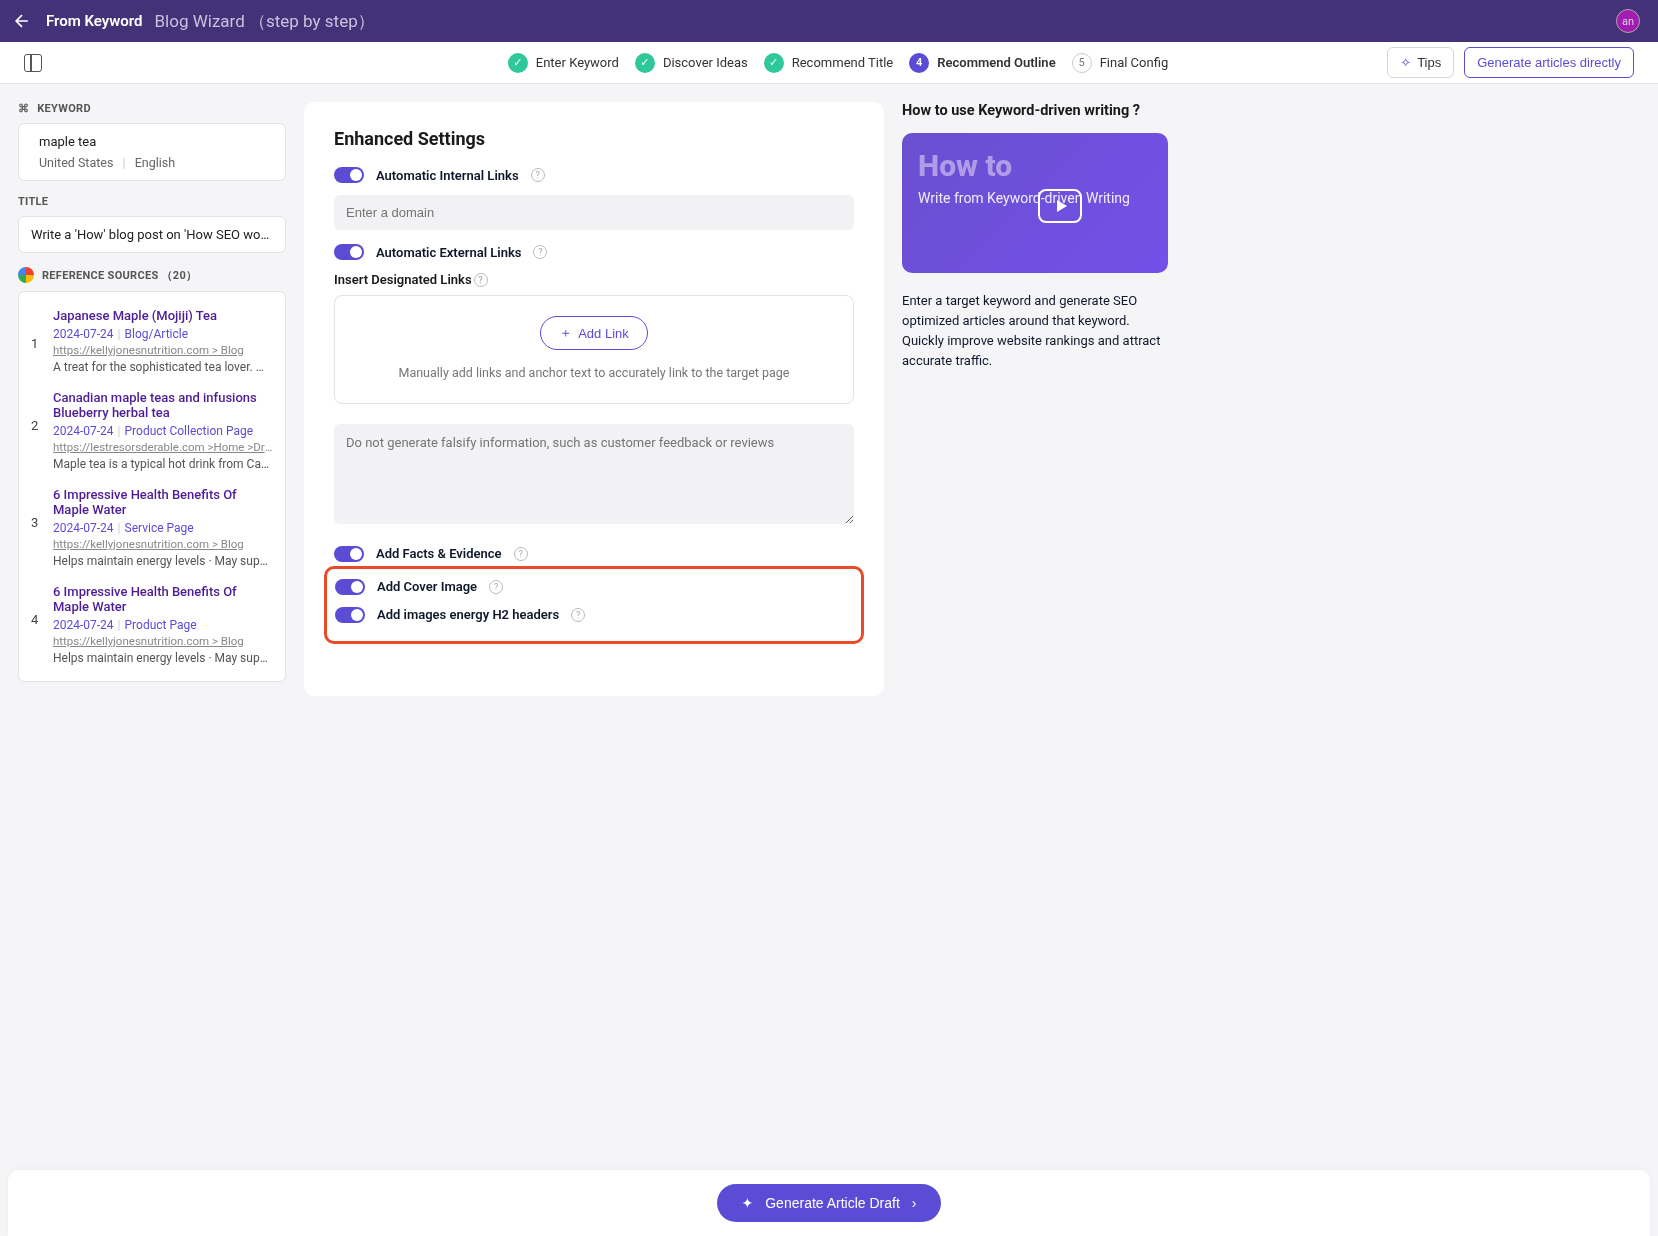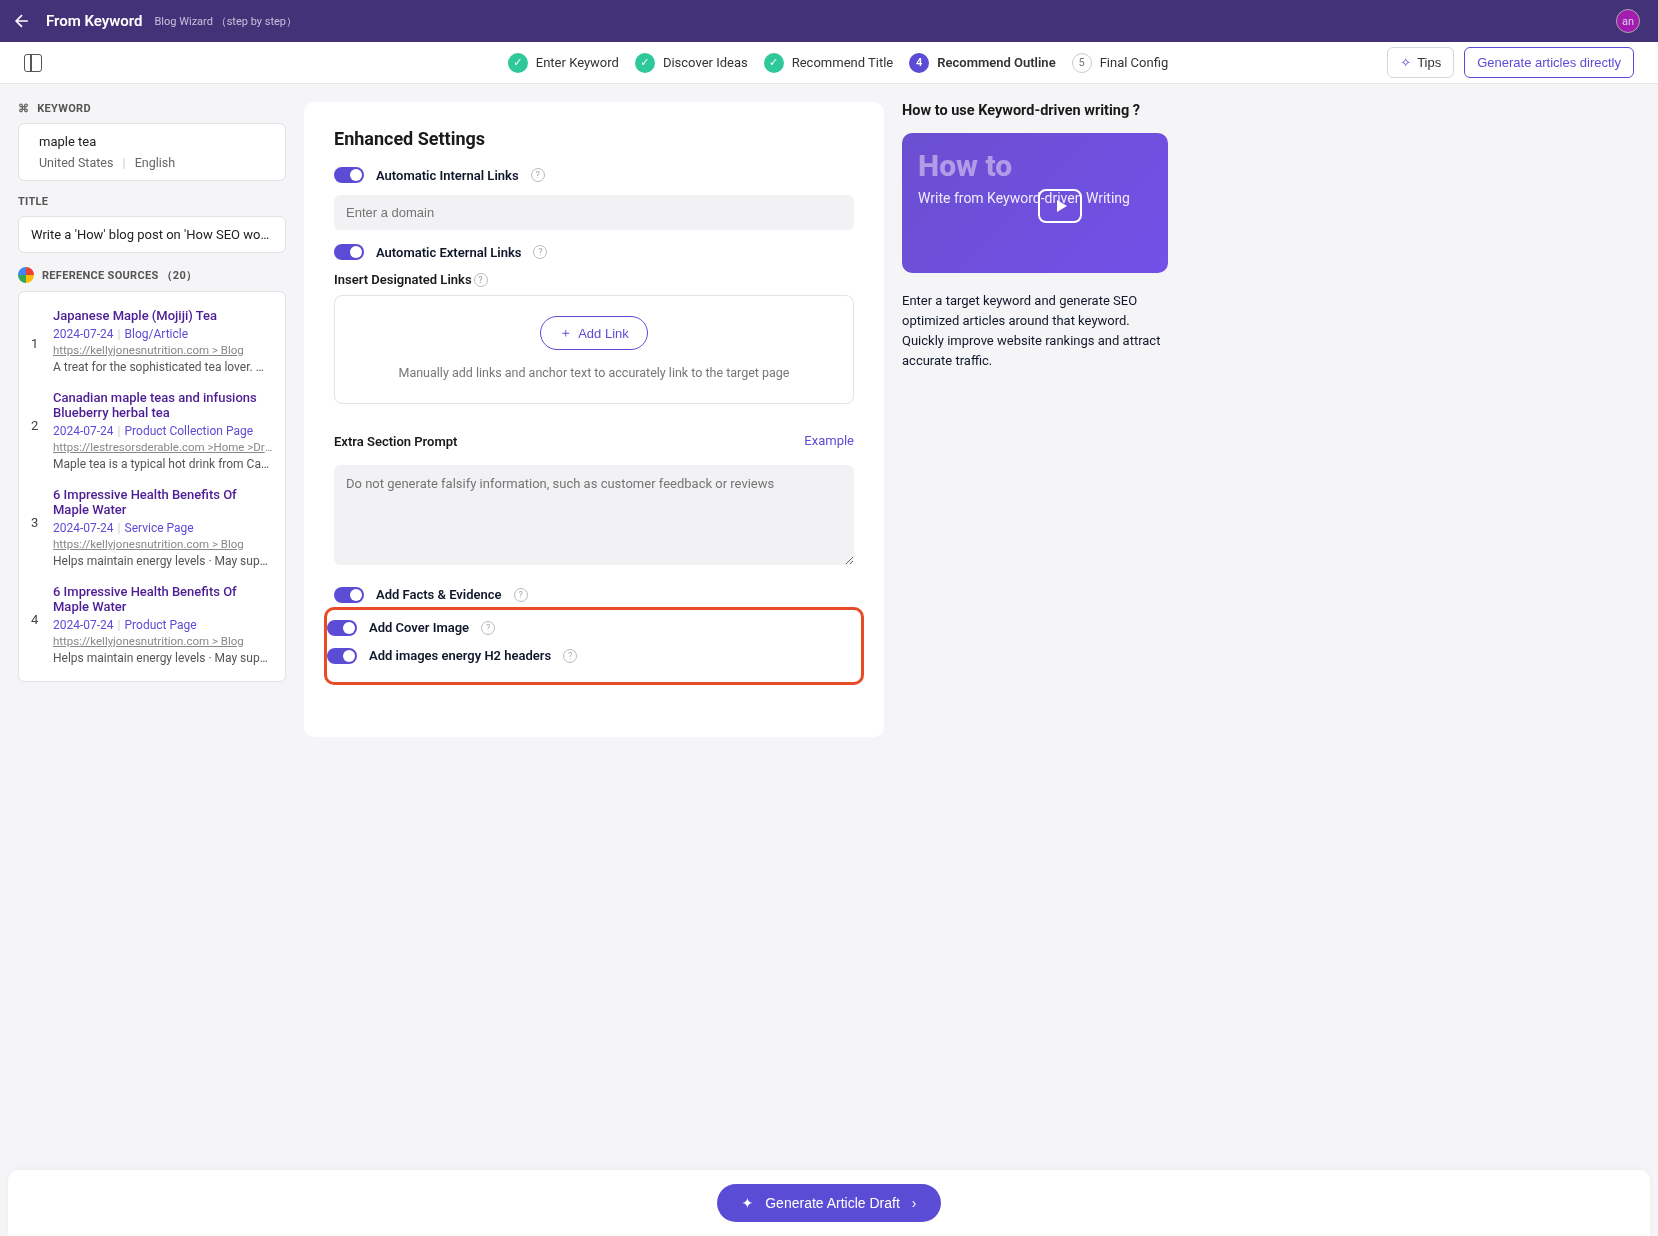--- a/index.html
+++ b/index.html
@@ -1,21 +1,21 @@
 <!DOCTYPE html>
 <html><head>
 <meta charset="utf-8">
 <style>
   * { box-sizing: border-box; margin: 0; padding: 0; }
   body { font-family: -apple-system, BlinkMacSystemFont, "Segoe UI", Roboto, sans-serif; background: #f5f5f7; color: #1a1a1a; }
   
   .topbar { background: #443278; color: #fff; height: 42px; display: flex; align-items: center; padding: 0 12px; position: relative; }
   .back-arrow { color: #fff; margin-right: 14px; display: flex; align-items: center; }
   .top-title { font-weight: 600; font-size: 15px; color: #fff; margin-right: 12px; }
-  .top-sub { font-size: 11px; color: #c9c0dd; }
+  .top-sub { font-size: 17px; color: #c9c0dd; }
   .avatar { position: absolute; right: 18px; width: 24px; height: 24px; border-radius: 50%; border: 1px solid #aaa; background: #a21caf; color: #d8d2e8; font-size: 11px; display: flex; align-items: center; justify-content: center; }
   
   .stepbar { background: #fff; border-bottom: 1px solid #e5e5e8; height: 42px; display: flex; align-items: center; padding: 0 24px; position: relative; }
   .panel-icon { width: 18px; height: 18px; border: 1.5px solid #555; border-radius: 3px; position: relative; }
   .panel-icon::after { content:""; position:absolute; left:5px; top:0; bottom:0; width:1.5px; background:#555; }
   .steps { flex: 1; display: flex; justify-content: center; gap: 16px; align-items: center; }
   .step { display: flex; align-items: center; gap: 8px; font-size: 13px; color: #333; }
   .step-circle { width: 20px; height: 20px; border-radius: 50%; display: flex; align-items: center; justify-content: center; font-size: 11px; }
   .sc-done { background: #2fc89b; color: #fff; }
   .sc-active { background: #5b4cd6; color: #fff; font-weight: 600; }
@@ -57,21 +57,21 @@
   .toggle-label { font-size: 13px; font-weight: 600; color: #0f172a; }
   .q-icon { width: 14px; height: 14px; border: 1px solid #bbb; border-radius: 50%; color: #aaa; font-size: 9px; display: inline-flex; align-items:center; justify-content:center; }
   .domain-input { background: #f2f2f5; border: none; border-radius: 6px; padding: 10px 12px; font-size: 13px; width: 100%; margin-bottom: 14px; color: #888; }
   .subhead { font-size: 13px; font-weight: 600; margin: 10px 0 8px; display: flex; align-items: center; gap: 2px; }
   .link-zone { border: 1px solid #e3e3e8; border-radius: 8px; padding: 20px; text-align: center; margin-bottom: 20px; }
   .add-link-btn { border: 1px solid #5b4cd6; color: #5b4cd6; background: #fff; border-radius: 20px; padding: 7px 18px; font-size: 13px; display: inline-flex; align-items:center; gap:6px; cursor:pointer; margin-bottom: 14px; }
   .link-zone-text { font-size: 12.5px; color: #777; line-height: 1.5; }
   .prompt-head { display: flex; justify-content: space-between; align-items: center; margin-bottom: 8px; }
   .example-link { color: #5b4cd6; font-size: 13px; cursor: pointer; }
   .textarea { width: 100%; min-height: 100px; background: #f2f2f5; border: none; border-radius: 6px; padding: 11px 12px; font-size: 13px; color: #888; resize: vertical; margin-bottom: 18px; font-family: inherit; }
-  .highlight-block { border: 3px solid #e84b27; border-radius: 10px; padding: 10px 0 6px; margin: -8px -10px 12px; }
+  .highlight-block { border: 3px solid #e84b27; border-radius: 10px; padding: 10px 8px 6px; margin: -8px -10px 12px; }
   
   .right { width: 266px; flex-shrink: 0; }
   .right h3 { font-size: 14.5px; font-weight: 700; margin-bottom: 14px; }
   .video-card { background: linear-gradient(135deg, #6b4fd0, #7350e8); border-radius: 10px; padding: 18px 16px; color: #fff; position: relative; margin-bottom: 18px; height: 140px; }
   .howto-big { font-size: 30px; font-weight: 800; color: #b19ce8; line-height:1; }
   .howto-sub { font-size: 14px; color: #f0ecfb; margin-top: 8px; line-height: 1.4; }
   .play-btn { position: absolute; right: 86px; top: 56px; width: 44px; height: 34px; border: 2px solid #fff; border-radius: 8px; display: flex; align-items: center; justify-content: center; }
   .play-btn::after { content:""; border-left: 10px solid #fff; border-top: 6px solid transparent; border-bottom: 6px solid transparent; margin-left:3px; }
   .right-desc { font-size: 13px; color: #0f172a; line-height: 1.55; }
   
@@ -220,24 +220,20 @@
       <span class="q-icon">?</span>
     </div>
     <div class="link-zone">
       <button class="add-link-btn">
         <span>＋</span>
         <span>Add Link</span>
       </button>
       <div class="link-zone-text">Manually add links and anchor text to accurately link to the target page</div>
     </div>
     
-    <div class="prompt-head">
-      <span class="subhead">Extra Section Prompt</span>
-      <span class="example-link">Example</span>
-    </div>
     <textarea class="textarea" placeholder="Do not generate falsify information, such as customer feedback or reviews" style=""></textarea>
     
     <div class="toggle-row">
       <div class="toggle"></div>
       <span class="toggle-label">Add Facts &amp; Evidence</span>
       <span class="q-icon">?</span>
     </div>
     
     <div class="highlight-block">
       <div class="toggle-row">

